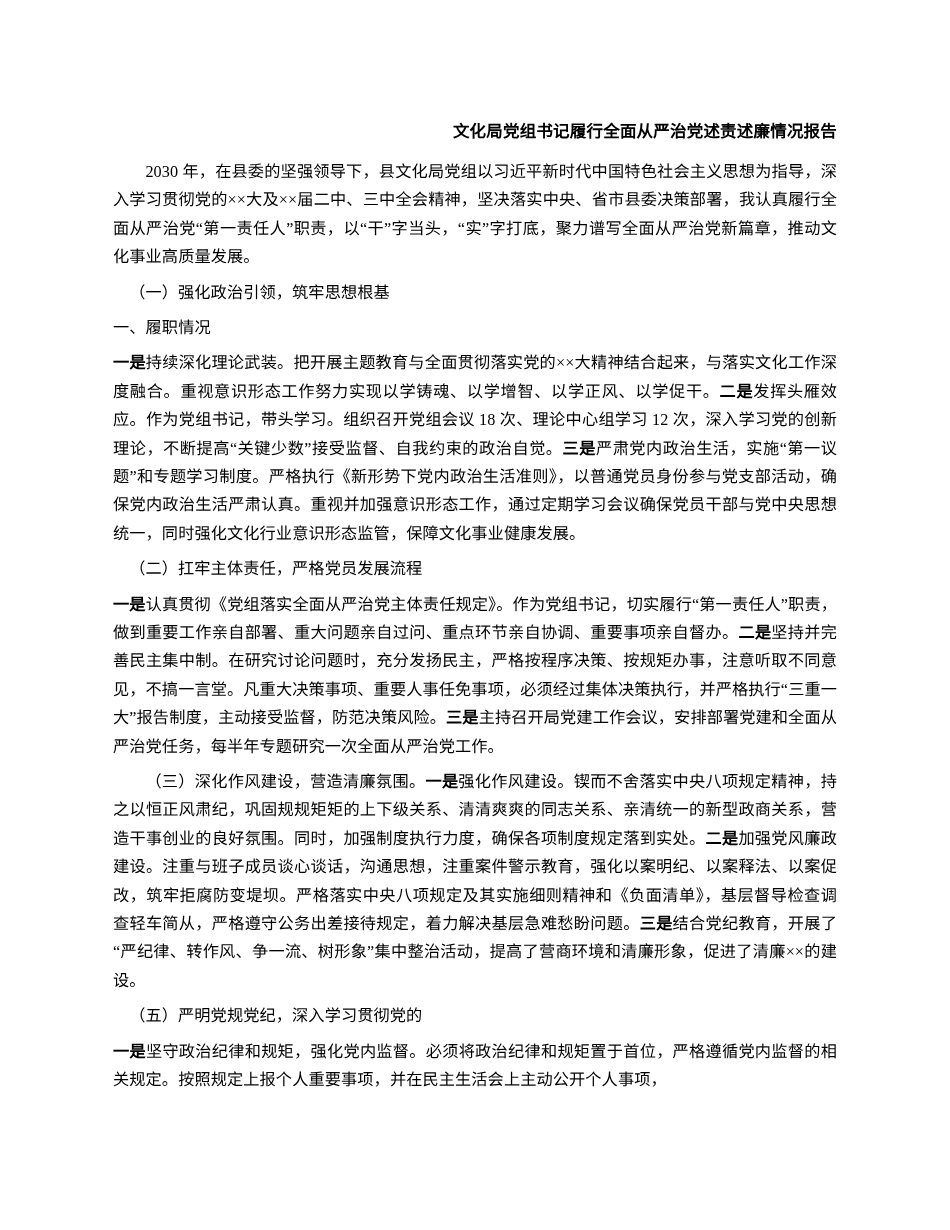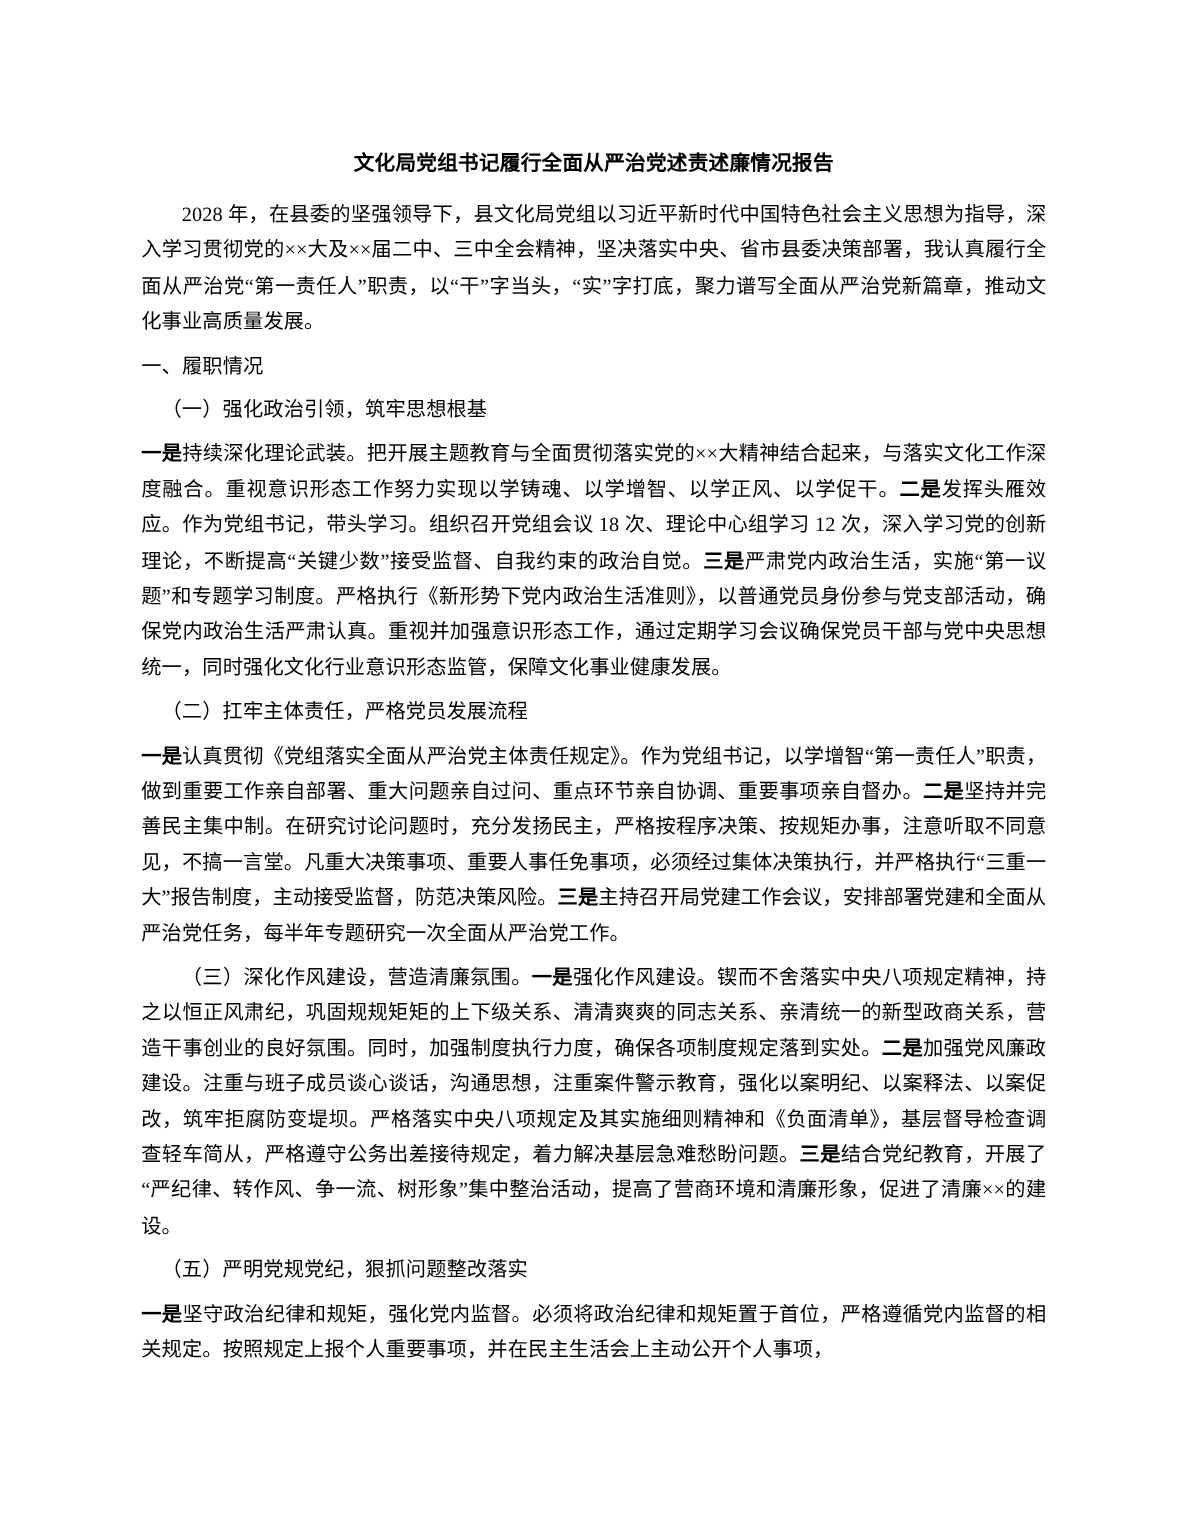--- a/index.html
+++ b/index.html
@@ -23,21 +23,21 @@
     background: #ffffff;
     padding: 120px 113px 0 113px;
   }
   .doc-title {
     font-family: "Liberation Sans", "DejaVu Sans", sans-serif;
     font-weight: bold;
     font-size: 16.5px;
     line-height: 1.45;
     letter-spacing: 0.2px;
     margin: 0 0 14px 0;
-    text-align: center;
+    text-align: right;
   }
   p.para {
     font-size: 16.2px;
     line-height: 28.4px;
     margin: 0 0 7px 0;
     text-align: justify;
     text-justify: inter-ideograph;
     letter-spacing: 0.1px;
     word-break: break-all;
   }
@@ -60,24 +60,24 @@
   }
 </style>
 </head>
 <body>
 
 <div class="page">
 
   <h1 class="doc-title">文化局党组书记履行全面从严治党述责述廉情况报告</h1>
 
   <div id="doc-body">
-      <p class="para indent">2028 年，在县委的坚强领导下，县文化局党组以习近平新时代中国特色社会主义思想为指导，深入学习贯彻党的××大及××届二中、三中全会精神，坚决落实中央、省市县委决策部署，我认真履行全面从严治党“第一责任人”职责，以“干”字当头，“实”字打底，聚力谱写全面从严治党新篇章，推动文化事业高质量发展。</p>
+      <p class="para indent">2030 年，在县委的坚强领导下，县文化局党组以习近平新时代中国特色社会主义思想为指导，深入学习贯彻党的××大及××届二中、三中全会精神，坚决落实中央、省市县委决策部署，我认真履行全面从严治党“第一责任人”职责，以“干”字当头，“实”字打底，聚力谱写全面从严治党新篇章，推动文化事业高质量发展。</p>
+      <p class="heading heading-indent">（一）强化政治引领，筑牢思想根基</p>
       <p class="heading">一、履职情况</p>
-      <p class="heading heading-indent">（一）强化政治引领，筑牢思想根基</p>
       <p class="para"><span class="b">一是</span><span>持续深化理论武装。把开展主题教育与全面贯彻落实党的××大精神结合起来，与落实文化工作深度融合。重视意识形态工作努力实现以学铸魂、以学增智、以学正风、以学促干。</span><span class="b">二是</span><span>发挥头雁效应。作为党组书记，带头学习。组织召开党组会议 18 次、理论中心组学习 12 次，深入学习党的创新理论，不断提高“关键少数”接受监督、自我约束的政治自觉。</span><span class="b">三是</span><span>严肃党内政治生活，实施“第一议题”和专题学习制度。严格执行《新形势下党内政治生活准则》，以普通党员身份参与党支部活动，确保党内政治生活严肃认真。重视并加强意识形态工作，通过定期学习会议确保党员干部与党中央思想统一，同时强化文化行业意识形态监管，保障文化事业健康发展。</span></p>
       <p class="heading heading-indent">（二）扛牢主体责任，严格党员发展流程</p>
-      <p class="para"><span class="b">一是</span><span>认真贯彻《党组落实全面从严治党主体责任规定》。作为党组书记，以学增智“第一责任人”职责，做到重要工作亲自部署、重大问题亲自过问、重点环节亲自协调、重要事项亲自督办。</span><span class="b">二是</span><span>坚持并完善民主集中制。在研究讨论问题时，充分发扬民主，严格按程序决策、按规矩办事，注意听取不同意见，不搞一言堂。凡重大决策事项、重要人事任免事项，必须经过集体决策执行，并严格执行“三重一大”报告制度，主动接受监督，防范决策风险。</span><span class="b">三是</span><span>主持召开局党建工作会议，安排部署党建和全面从严治党任务，每半年专题研究一次全面从严治党工作。</span></p>
+      <p class="para"><span class="b">一是</span><span>认真贯彻《党组落实全面从严治党主体责任规定》。作为党组书记，切实履行“第一责任人”职责，做到重要工作亲自部署、重大问题亲自过问、重点环节亲自协调、重要事项亲自督办。</span><span class="b">二是</span><span>坚持并完善民主集中制。在研究讨论问题时，充分发扬民主，严格按程序决策、按规矩办事，注意听取不同意见，不搞一言堂。凡重大决策事项、重要人事任免事项，必须经过集体决策执行，并严格执行“三重一大”报告制度，主动接受监督，防范决策风险。</span><span class="b">三是</span><span>主持召开局党建工作会议，安排部署党建和全面从严治党任务，每半年专题研究一次全面从严治党工作。</span></p>
       <p class="para indent"><span>（三）深化作风建设，营造清廉氛围。</span><span class="b">一是</span><span>强化作风建设。锲而不舍落实中央八项规定精神，持之以恒正风肃纪，巩固规规矩矩的上下级关系、清清爽爽的同志关系、亲清统一的新型政商关系，营造干事创业的良好氛围。同时，加强制度执行力度，确保各项制度规定落到实处。</span><span class="b">二是</span><span>加强党风廉政建设。注重与班子成员谈心谈话，沟通思想，注重案件警示教育，强化以案明纪、以案释法、以案促改，筑牢拒腐防变堤坝。严格落实中央八项规定及其实施细则精神和《负面清单》，基层督导检查调查轻车简从，严格遵守公务出差接待规定，着力解决基层急难愁盼问题。</span><span class="b">三是</span><span>结合党纪教育，开展了“严纪律、转作风、争一流、树形象”集中整治活动，提高了营商环境和清廉形象，促进了清廉××的建设。</span></p>
-      <p class="heading heading-indent">（五）严明党规党纪，狠抓问题整改落实</p>
+      <p class="heading heading-indent">（五）严明党规党纪，深入学习贯彻党的</p>
       <p class="para"><span class="b">一是</span><span>坚守政治纪律和规矩，强化党内监督。必须将政治纪律和规矩置于首位，严格遵循党内监督的相关规定。按照规定上报个人重要事项，并在民主生活会上主动公开个人事项，</span></p>
     </div>
 
 </div>
 
 </body></html>

